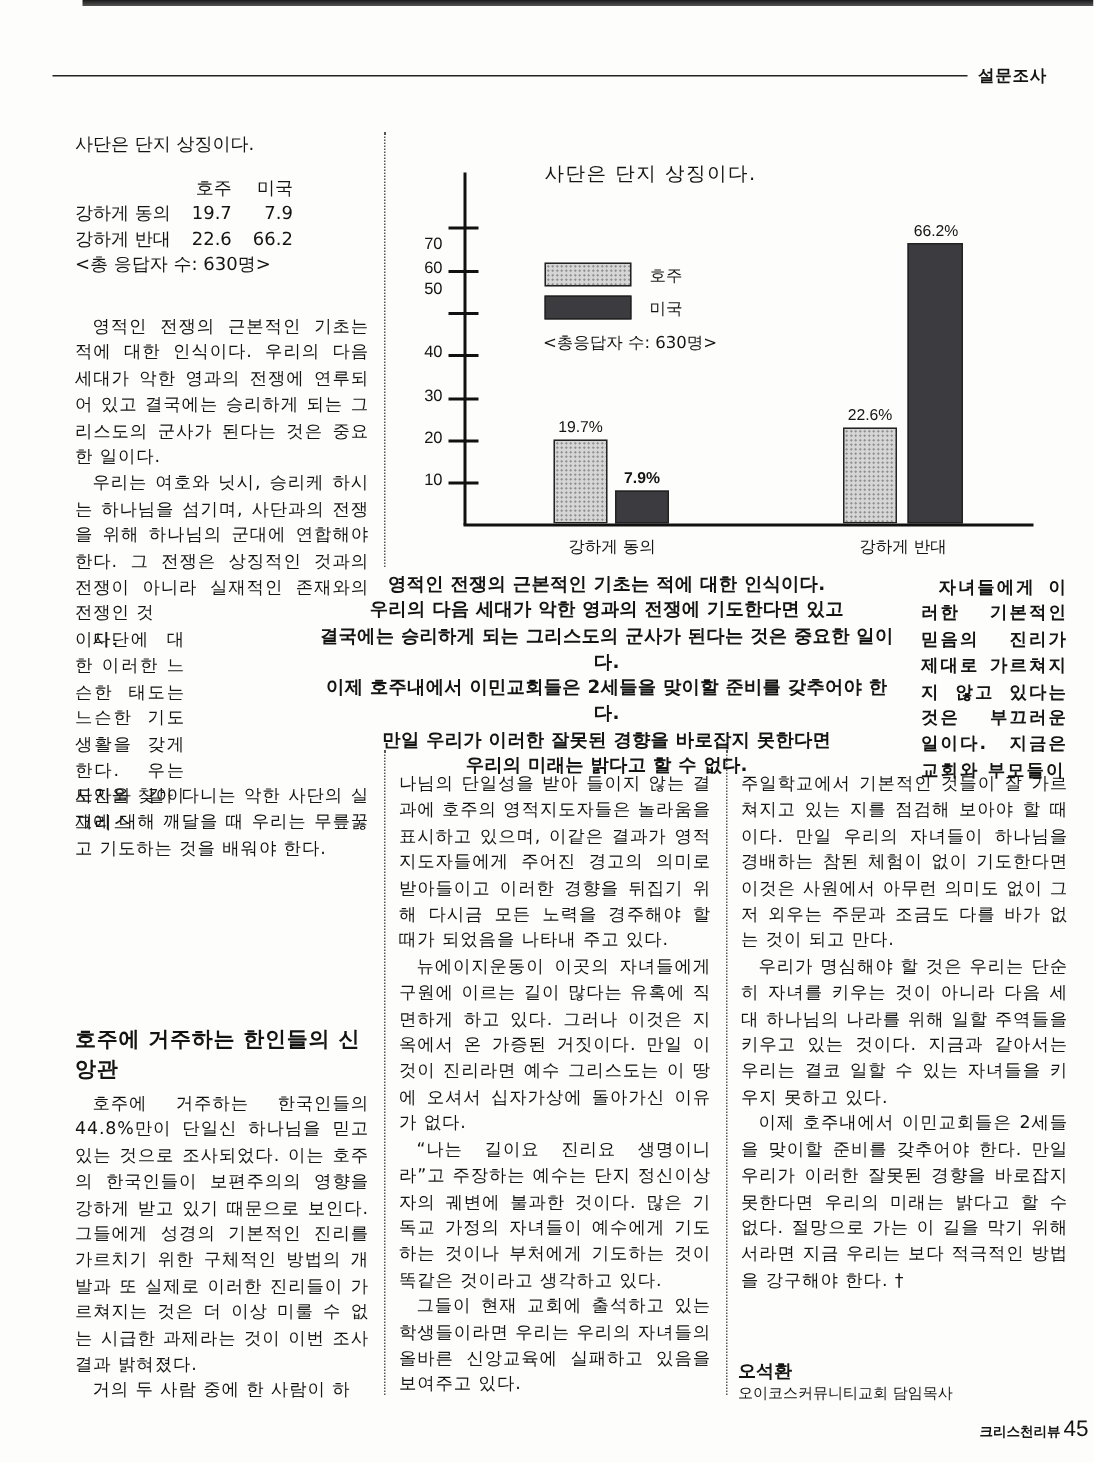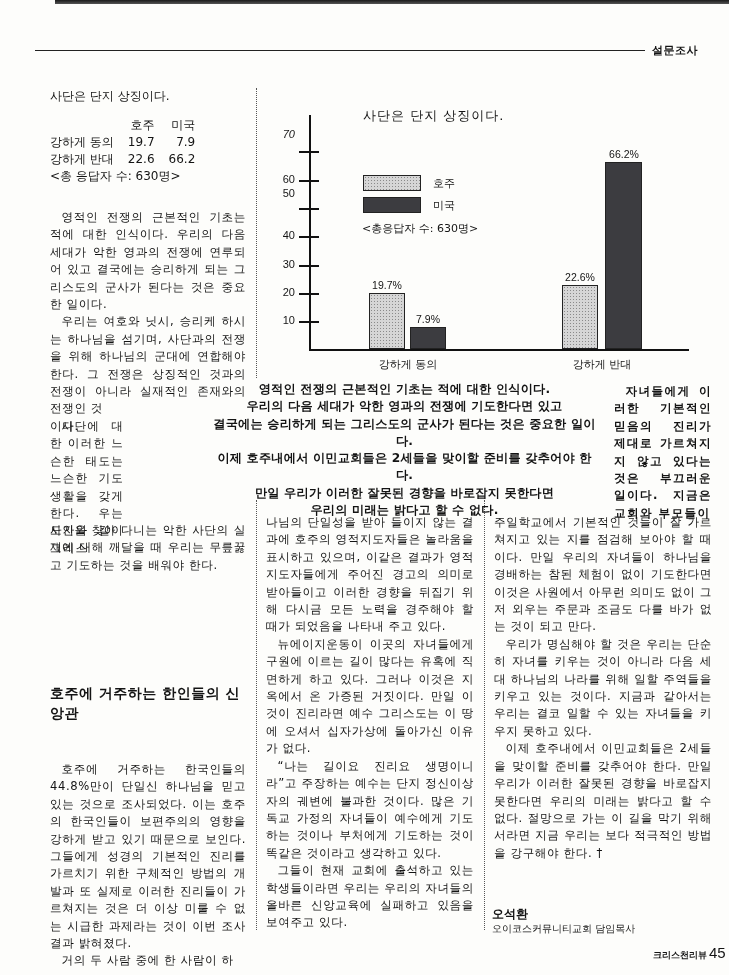--- a/index.html
+++ b/index.html
@@ -88,21 +88,21 @@
   <p class="ind">우리는 여호와 닛시, 승리케 하시는 하나님을 섬기며, 사단과의 전쟁을 위해 하나님의 군대에 연합해야 한다. 그 전쟁은 상징적인 것과의 전쟁이 아니라 실재적인 존재와의 전쟁인 것</p>
   <p>이다.</p>
 </div>
 <div class="col-text" style="left:50px; top:406px; width:74px; letter-spacing:1.2px;">
   <p class="ind">사단에 대한 이러한 느슨한 태도는 느슨한 기도생활을 갖게 한다. 우는 사자와 같이 그리스</p>
 </div>
 <div class="col-text" style="left:50px; top:510px; width:196px;">
   <p>도인을 찾아 다니는 악한 사단의 실재에 대해 깨달을 때 우리는 무릎꿇고 기도하는 것을 배워야 한다.</p>
 </div>
 <div class="sub-head">호주에 거주하는 한인들의 신앙관</div>
-<div class="col-text" style="left:50px; top:749px; width:196px;">
+<div class="col-text" style="left:50px; top:715px; width:196px;">
   <p class="ind">호주에 거주하는 한국인들의 44.8%만이 단일신 하나님을 믿고 있는 것으로 조사되었다. 이는 호주의 한국인들이 보편주의의 영향을 강하게 받고 있기 때문으로 보인다. 그들에게 성경의 기본적인 진리를 가르치기 위한 구체적인 방법의 개발과 또 실제로 이러한 진리들이 가르쳐지는 것은 더 이상 미룰 수 없는 시급한 과제라는 것이 이번 조사 결과 밝혀졌다.</p>
   <p class="ind">거의 두 사람 중에 한 사람이 하</p>
 </div>
 
 <div class="chart">
   <div class="chart-title">사단은 단지 상징이다.</div>
   <div class="axis-y"></div>
   <div class="axis-x"></div>
 
   <div class="tick" style="top:226px;"></div>
@@ -111,32 +111,32 @@
   <div class="tick-label" style="top:191px;">20</div>
   <div class="tick" style="top:170px;"></div>
   <div class="tick-label" style="top:163px;">30</div>
   <div class="tick" style="top:141px;"></div>
   <div class="tick-label" style="top:134px;">40</div>
   <div class="tick" style="top:113px;"></div>
   <div class="tick-label" style="top:92px;">50</div>
   <div class="tick" style="top:85px;"></div>
   <div class="tick-label" style="top:78px;">60</div>
   <div class="tick" style="top:56px;"></div>
-  <div class="tick-label" style="top:33px;font-style:italic;">70</div>
+  <div class="tick-label" style="top:62px;">70</div>
 
   <div class="legend-box bar au" style="top:80px;"></div>
   <div class="legend-text" style="top:81px;">호주</div>
   <div class="legend-box bar us" style="top:102px;"></div>
   <div class="legend-text" style="top:103px;">미국</div>
   <div class="legend-note">&lt;총응답자 수: 630명&gt;</div>
 
   <div class="bar au" style="left:114px; top:198px; width:36px; height:56px;"></div>
   <div class="bar-label" style="left:107px; top:184px;">19.7%</div>
   <div class="bar us" style="left:155px; top:232px; width:36px; height:22px;"></div>
-  <div class="bar-label" style="left:148px; top:218px;">7.9%</div>
+  <div class="bar-label" style="left:148px; top:218px;font-weight:bold;">7.9%</div>
 
   <div class="bar au" style="left:307px; top:190px; width:36px; height:64px;"></div>
   <div class="bar-label" style="left:300px; top:176px;">22.6%</div>
   <div class="bar us" style="left:350px; top:67px; width:37px; height:187px;"></div>
   <div class="bar-label" style="left:344px; top:53px;">66.2%</div>
 
   <div class="cat-label" style="left:103px;">강하게 동의</div>
   <div class="cat-label" style="left:297px;">강하게 반대</div>
 </div>
 

